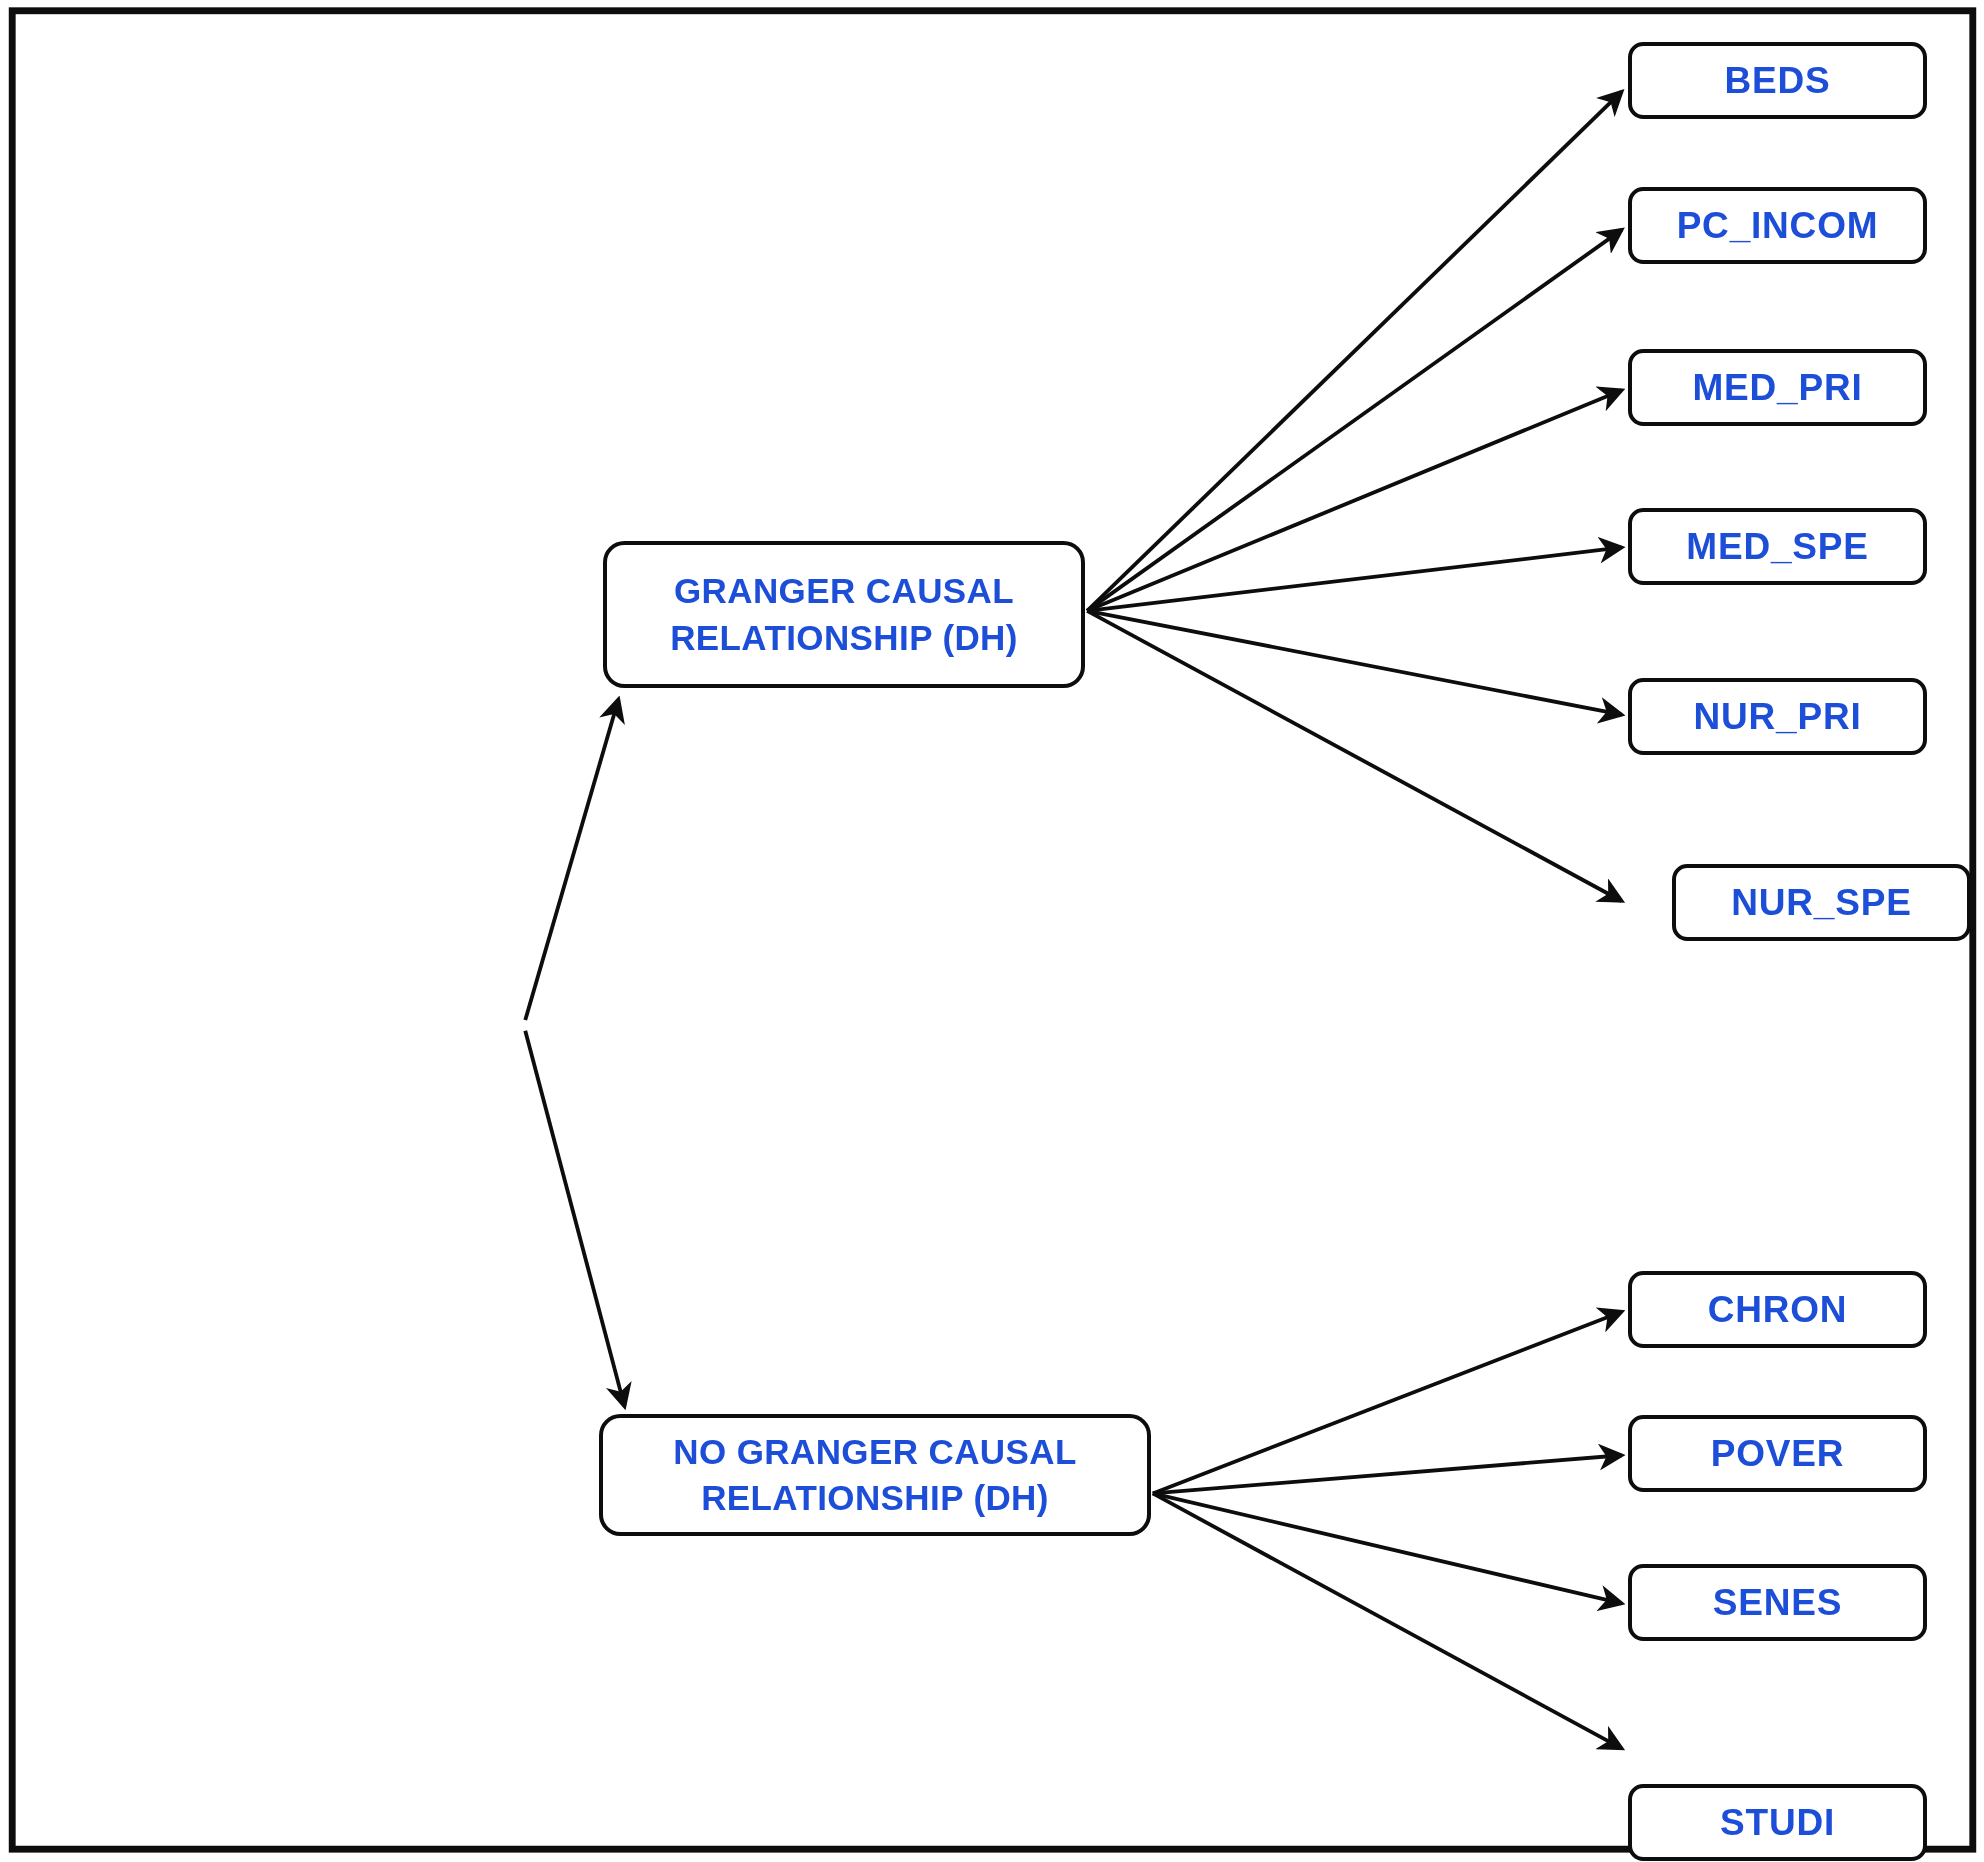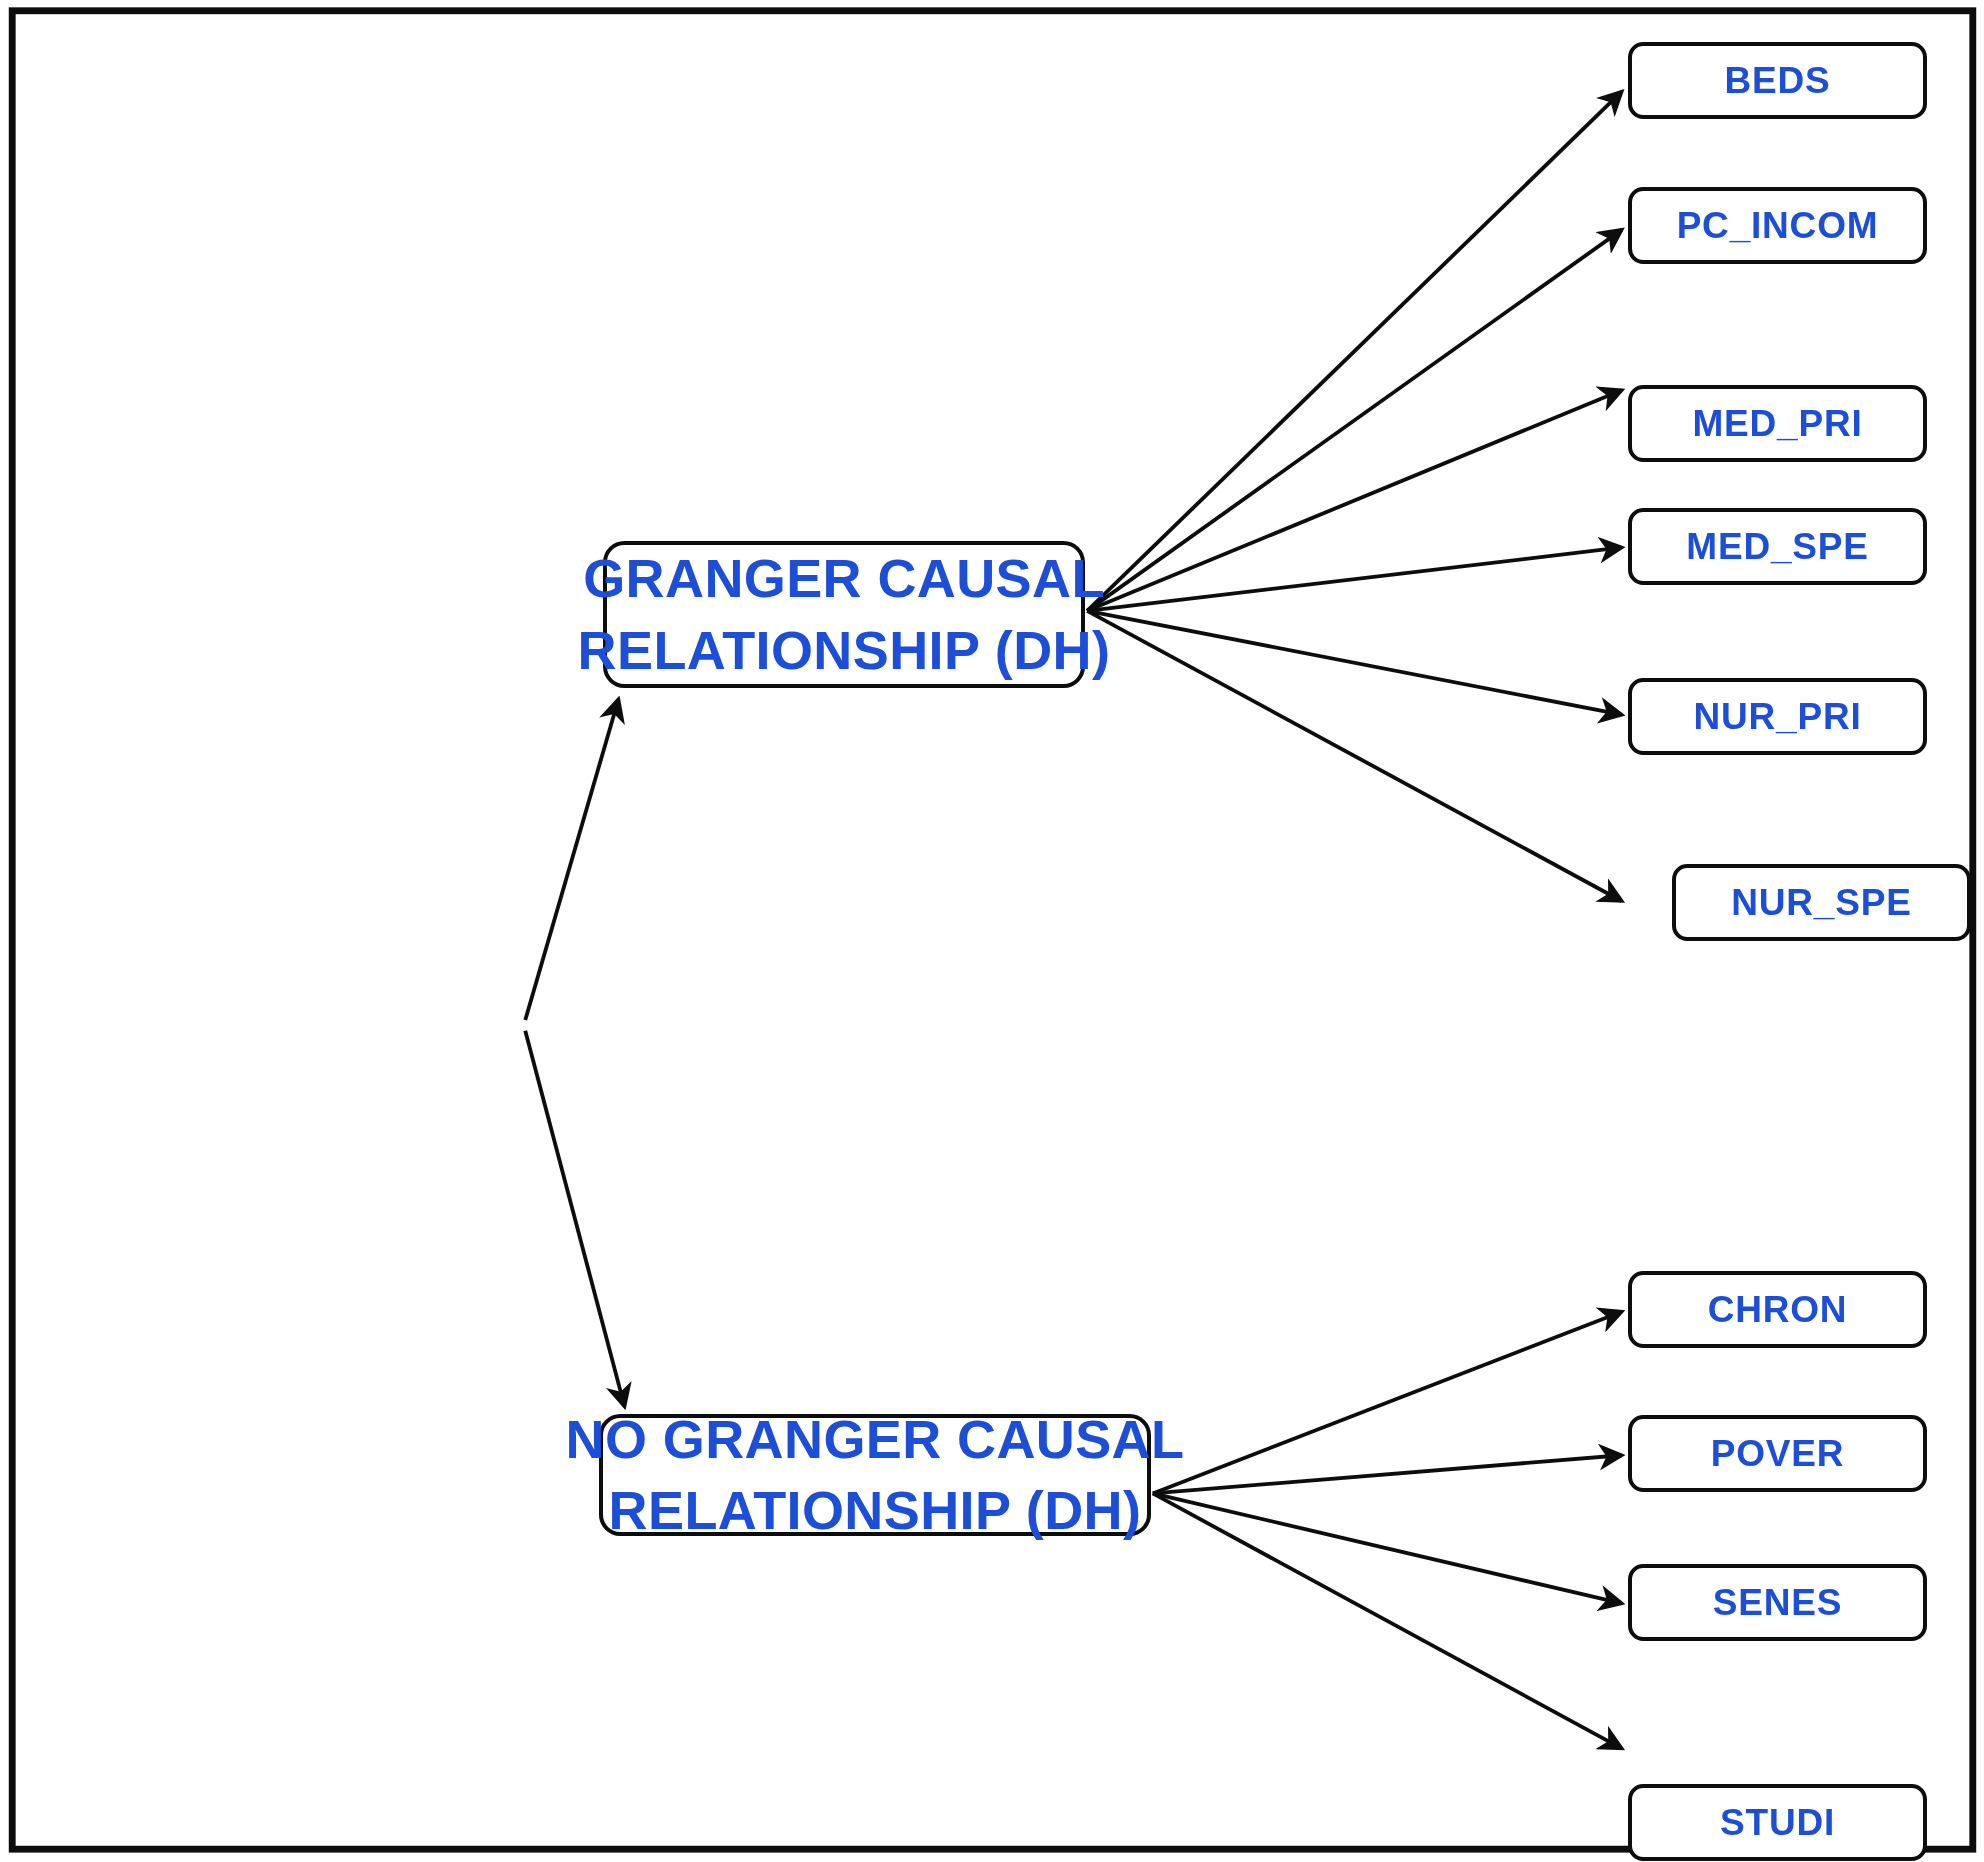--- a/index.html
+++ b/index.html
@@ -30,21 +30,21 @@
     flex-direction: column;
     align-items: center;
     justify-content: center;
     text-align: center;
     color: #1d4ed8;
     font-weight: 700;
     z-index: 2;
   }
   .node.big {
     border-radius: 21.4px;
-    font-size: 54px;
+    font-size: 35px;
     line-height: 1.32;
     letter-spacing: 0.4px;
   }
   .node.leaf {
     border-radius: 15.3px;
     font-size: 37px;
     letter-spacing: 0.8px;
     left: 1628px;
     width: 299px;
     height: 77px;
@@ -52,21 +52,21 @@
   .node .ln { white-space: nowrap; }
 
   
   #node-root      { left: 70px;  top: 970px; width: 453px; height: 111px; }
   #node-granger   { left: 603px; top: 541px;  width: 482px; height: 147px; }
   #node-nogranger { left: 599px; top: 1414px; width: 552px; height: 122px; }
 
   
   #leaf-beds     { top: 42px;   }
   #leaf-pc-incom { top: 187px;  }
-  #leaf-med-pri  { top: 349px; margin-top: 36px;  }
+  #leaf-med-pri  { top: 349px;  }
   #leaf-med-spe  { top: 508px;  }
   #leaf-nur-pri  { top: 678px;  }
   #leaf-nur-spe  { top: 864px; margin-left: 44px; }
   #leaf-chron    { top: 1271px; align-items: center; }
   #leaf-pover    { top: 1415px; }
   #leaf-senes    { top: 1564px; }
   #leaf-studi    { top: 1784px; text-align: center; }
 </style>
 </head>
 <body>

